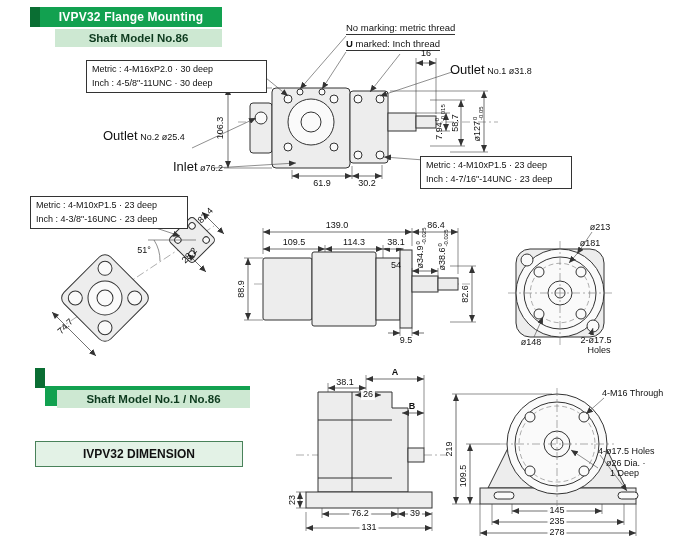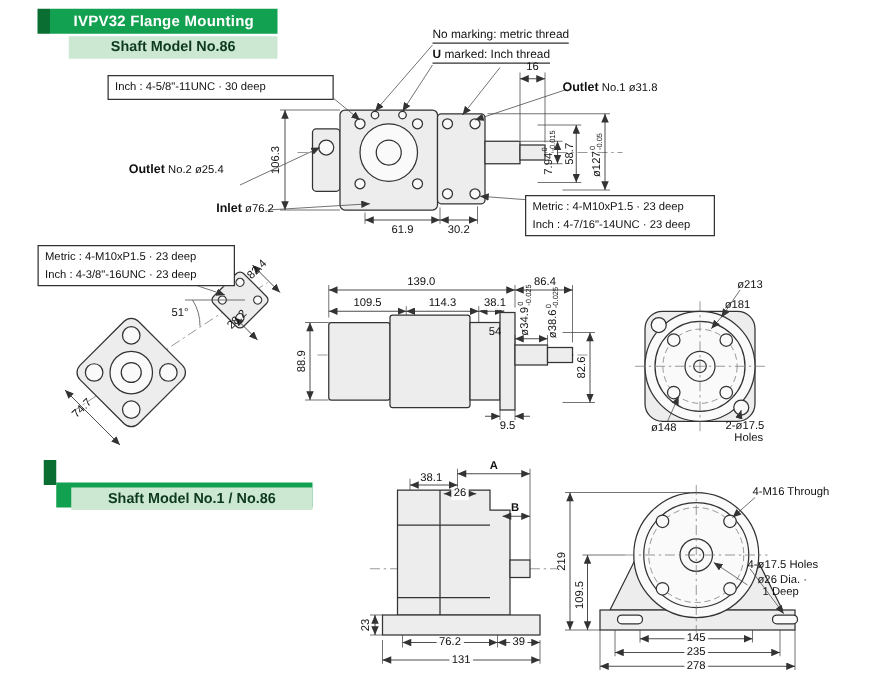--- a/index.html
+++ b/index.html
@@ -25,21 +25,21 @@
 
   .accent-sq { position:absolute; background:#0a6e33; }
   .banner-main { position:absolute; background:#12a150; color:#fff; font-weight:bold; font-size:12px;
                  display:flex; align-items:center; justify-content:center; letter-spacing:0.2px; }
   .banner-sub  { position:absolute; background:#cde8d2; color:#0d3a1e; font-weight:bold; font-size:11.5px;
                  display:flex; align-items:center; justify-content:center; }
 
   .tbox { position:absolute; border:1px solid #333; background:#fff; font-size:9px; line-height:1.5; padding:2px 5px; }
   .note { position:absolute; font-size:9.5px; border-bottom:1px solid #333; padding-bottom:1px; background:#fff; }
   .portlbl { position:absolute; white-space:nowrap; }
-  .portlbl b { font-size:10px; font-weight:bold; }
+  .portlbl b { font-size:13px; font-weight:normal; }
   .portlbl span { font-size:9px; }
 
   .dimtable { position:absolute; left:35px; top:441px; width:208px; border-collapse:collapse; font-size:11px; background:#fff; }
   .dimtable td, .dimtable th { border:1px solid #49825a; text-align:center; padding:3px 4px; }
   .dimtable td.title { background:#e3f2e6; font-weight:bold; font-size:12px; padding:5px 4px; }
   .dimtable th { font-weight:bold; }
   .dimtable .c1 { text-align:left; padding-left:9px; width:96px; font-weight:bold; }
 </style>
 </head>
 <body>
@@ -265,20 +265,21 @@
 </div>
 
 <div class="note" style="left:346px;top:22px">
   <span>No marking: metric thread</span>
 </div>
 <div class="note" style="left:346px;top:38px">
   <b>U</b><span> marked: Inch thread</span>
 </div>
 
 <div class="tbox" style="left:86px;top:60px;width:181px">
+  <div>Metric : 4-M16xP2.0 · 30 deep</div>
   <div>Inch : 4-5/8"-11UNC · 30 deep</div>
 </div>
 <div class="tbox" style="left:420px;top:156px;width:152px">
   <div>Metric : 4-M10xP1.5 · 23 deep</div>
   <div>Inch : 4-7/16"-14UNC · 23 deep</div>
 </div>
 <div class="tbox" style="left:30px;top:196px;width:158px">
   <div>Metric : 4-M10xP1.5 · 23 deep</div>
   <div>Inch : 4-3/8"-16UNC · 23 deep</div>
 </div>
@@ -370,14 +371,17 @@
 <span class="lbl la" style="left:602px;top:394px">4-M16 Through</span>
 <span class="lbl la" style="left:598px;top:452px">4-ø17.5 Holes</span>
 <span class="lbl la" style="left:606px;top:464px">ø26 Dia. ·</span>
 <span class="lbl la" style="left:610px;top:474px">1 Deep</span>
 <span class="lbl hc bgw" style="left:557px;top:511px">145</span>
 <span class="lbl hc bgw" style="left:557px;top:522px">235</span>
 <span class="lbl hc bgw" style="left:557px;top:533px">278</span>
 
 <table class="dimtable">
   <tbody>
+      <tr>
+    <td class="title" colspan="3">IVPV32 DIMENSION</td>
+  </tr>
 </tbody>
   </table>
 
 </body></html>

